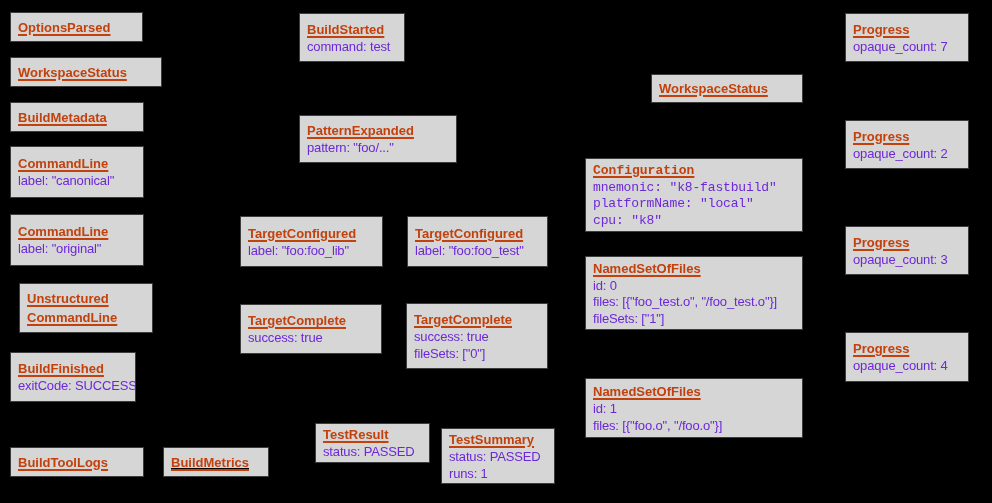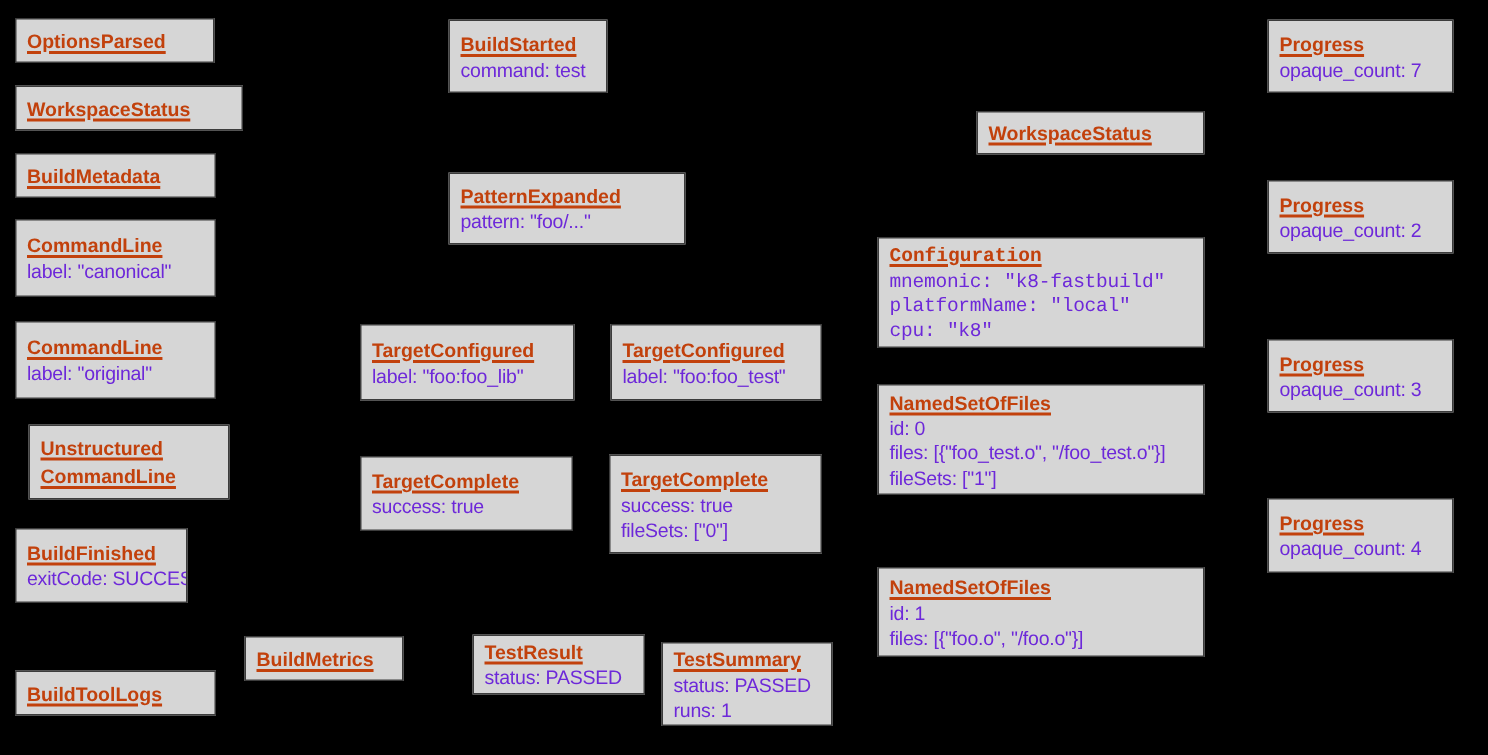--- a/index.html
+++ b/index.html
@@ -83,32 +83,32 @@
         <span class="title-line">CommandLine</span>
       </div>
       <div class="node-detail">label: "original"</div>
     </div>
     <div class="node" style="left: 19px; top: 283px; width: 134px; height: 50px; background: rgb(214, 214, 214); border-color: rgb(60, 60, 60);">
       <div class="node-title">
         <span class="title-line">Unstructured</span>
         <span class="title-line">CommandLine</span>
       </div>
     </div>
-    <div class="node" style="left: 10px; top: 352px; width: 115px; height: 50px; background: rgb(214, 214, 214); border-color: rgb(60, 60, 60);">
+    <div class="node" style="left: 10px; top: 352px; width: 126px; height: 50px; background: rgb(214, 214, 214); border-color: rgb(60, 60, 60);">
       <div class="node-title">
         <span class="title-line">BuildFinished</span>
       </div>
       <div class="node-detail">exitCode: SUCCESS</div>
     </div>
     <div class="node" style="left: 10px; top: 447px; width: 134px; height: 30px; background: rgb(214, 214, 214); border-color: rgb(60, 60, 60);">
       <div class="node-title">
         <span class="title-line">BuildToolLogs</span>
       </div>
     </div>
-    <div class="node" style="left: 163px; top: 424px; width: 106px; height: 30px; background: rgb(214, 214, 214); border-color: rgb(60, 60, 60);">
+    <div class="node" style="left: 163px; top: 447px; width: 106px; height: 30px; background: rgb(214, 214, 214); border-color: rgb(60, 60, 60); text-decoration: underline;">
       <div class="node-title">
         <span class="title-line">BuildMetrics</span>
       </div>
     </div>
     <div class="node" style="left: 299px; top: 13px; width: 106px; height: 49px; background: rgb(214, 214, 214); border-color: rgb(60, 60, 60);">
       <div class="node-title">
         <span class="title-line">BuildStarted</span>
       </div>
       <div class="node-detail">command: test</div>
     </div>

